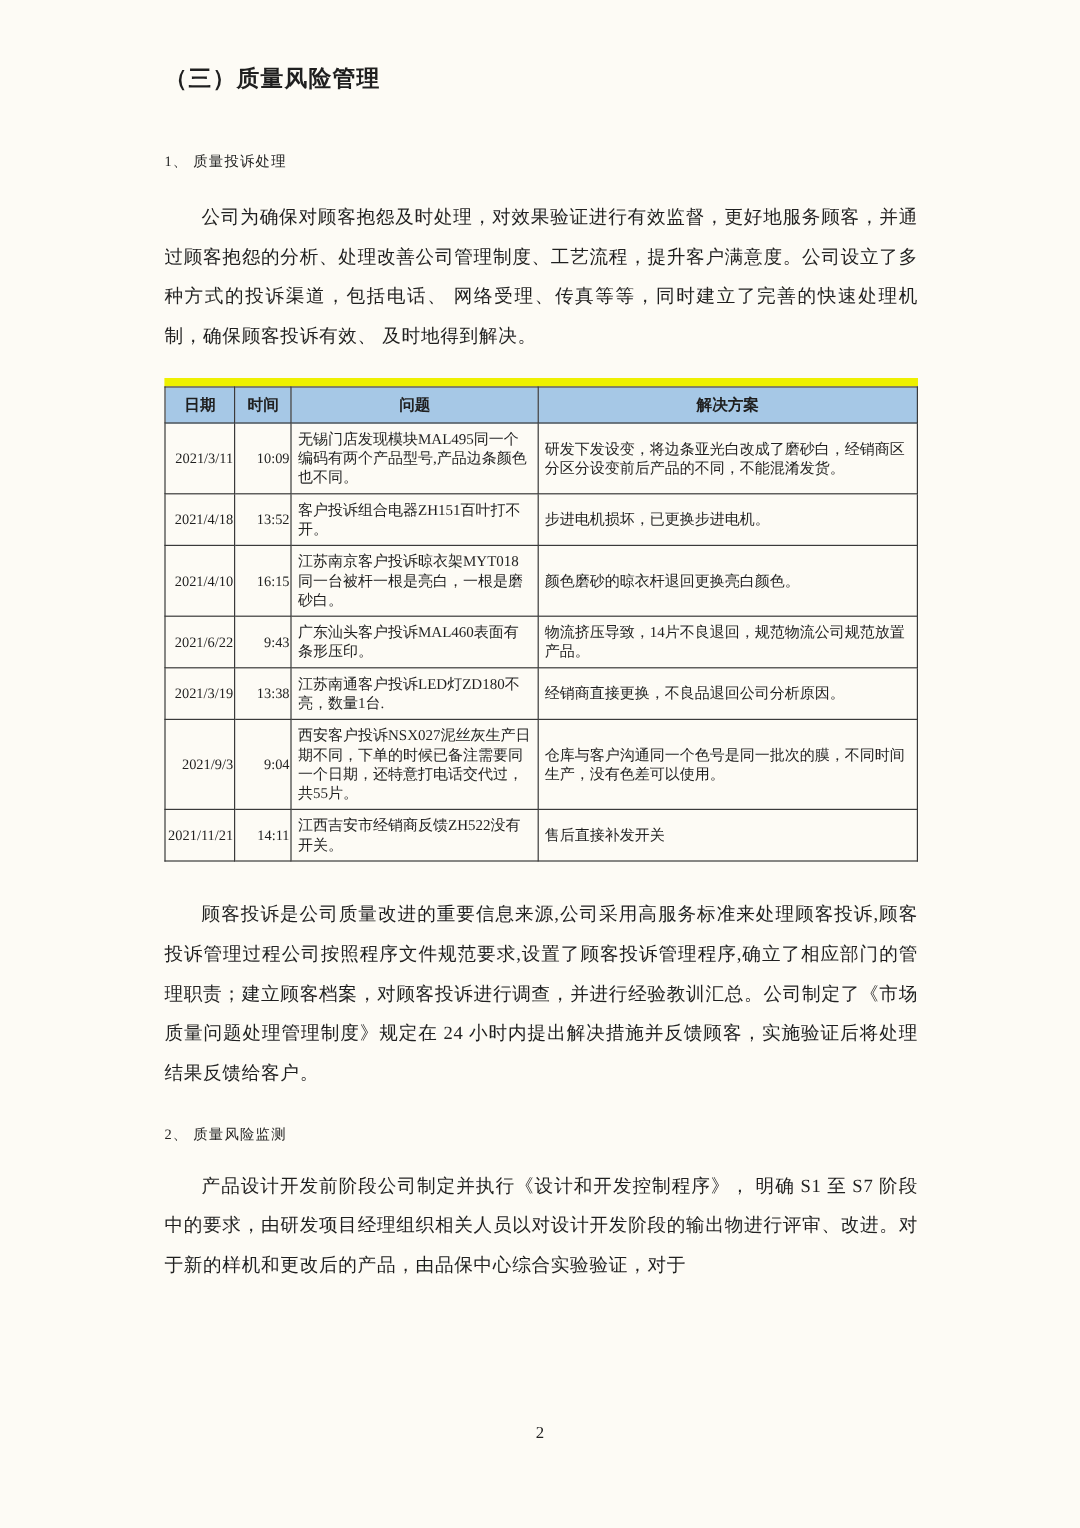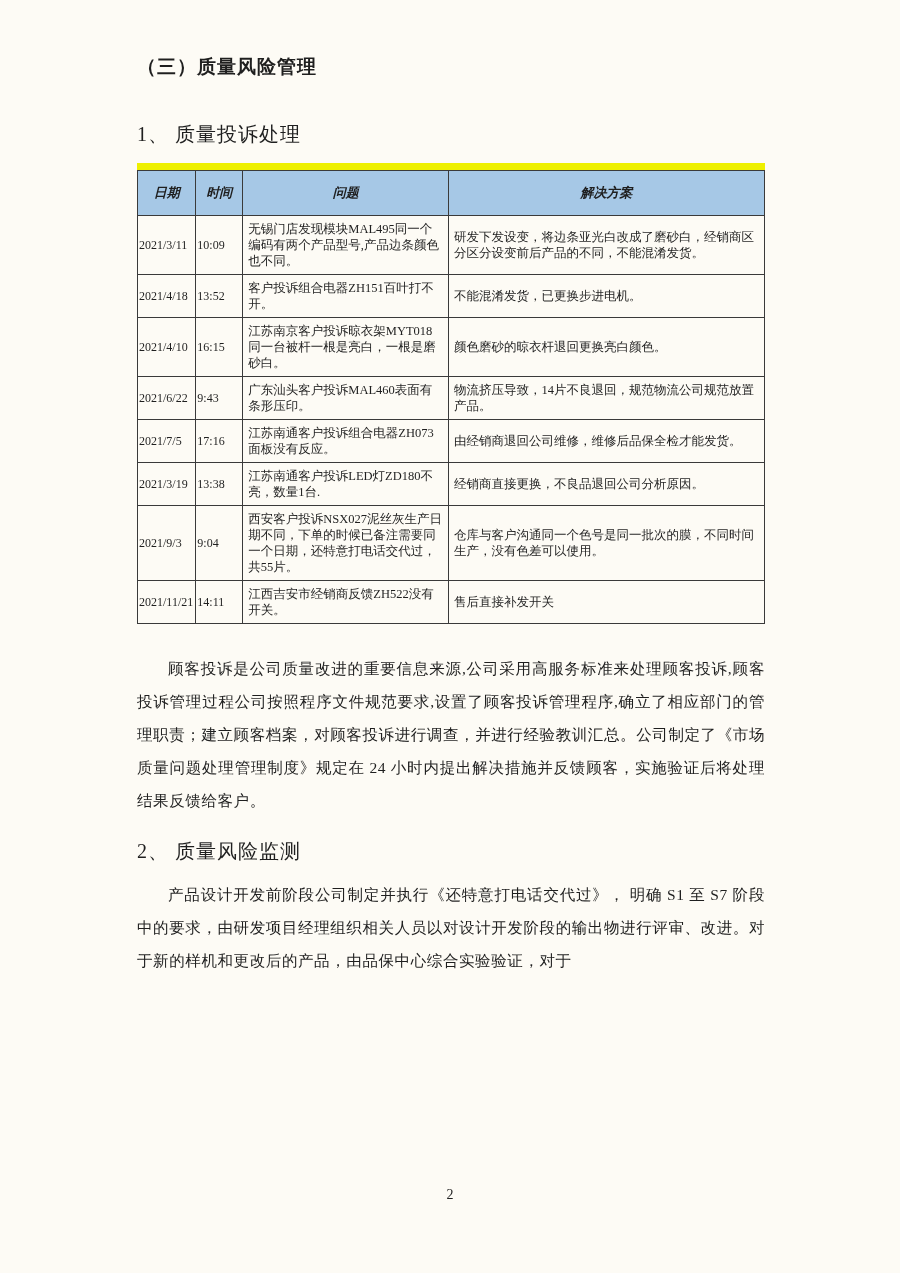--- a/index.html
+++ b/index.html
@@ -24,21 +24,21 @@
     padding:54px 135px 0 137px;
     overflow:hidden;
   }
   .doc-title{
     font-size:19px;
     font-weight:bold;
     letter-spacing:1px;
     line-height:26px;
   }
   .sec-title{
-    font-size:20px;
+    font-size:12px;
     line-height:21px;
     margin-top:44px;
     letter-spacing:1px;
   }
   .sec-title.second{margin-top:24px;}
   p.body-text{
     font-size:15.5px;
     line-height:33px;
     text-align:justify;
     text-indent:2em;
@@ -64,49 +64,49 @@
     line-height:16px;
     padding:5px 5px;
     vertical-align:middle;
     word-break:break-all;
   }
   thead th{
     background:var(--header-bg);
     font-weight:bold;
     text-align:center;
     font-size:13px;
-    height:45px;
+    height:30px;
     padding:4px 2px;
-    font-style:italic;
   }
   td{height:38px;}
   col.c1{width:9.3%;}
   col.c2{width:7.5%;}
   col.c3{width:32.8%;}
   col.c4{width:50.4%;}
-  td.c-date,td.c-time{text-align:left;white-space:nowrap;font-size:12px;padding:5px 1px;}
+  td.c-date,td.c-time{text-align:right;white-space:nowrap;font-size:12px;padding:5px 1px;}
   td.c-problem,td.c-solution{text-align:left;}
   .page-number{
     position:absolute;
     left:0;
     right:0;
     bottom:70px;
     text-align:center;
     font-size:14px;
   }
 </style>
 </head>
 <body>
 
 <div class="page">
 
   <h1 class="doc-title">（三）质量风险管理</h1>
 
   <div class="sec-title">1、 质量投诉处理</div>
 
+  <p class="body-text">公司为确保对顾客抱怨及时处理，对效果验证进行有效监督，更好地服务顾客，并通过顾客抱怨的分析、处理改善公司管理制度、工艺流程，提升客户满意度。公司设立了多种方式的投诉渠道，包括电话、 网络受理、传真等等，同时建立了完善的快速处理机制，确保顾客投诉有效、 及时地得到解决。</p>
 
   <div class="tbl-wrap">
     <div class="yellow-bar"></div>
     <table>
       <colgroup>
         <col class="c1">
           <col class="c2">
           <col class="c3">
           <col class="c4">
       </colgroup>
@@ -123,43 +123,37 @@
       <td class="c-date">2021/3/11</td>
       <td class="c-time">10:09</td>
       <td class="c-problem">无锡门店发现模块MAL495同一个编码有两个产品型号,产品边条颜色也不同。</td>
       <td class="c-solution">研发下发设变，将边条亚光白改成了磨砂白，经销商区分区分设变前后产品的不同，不能混淆发货。</td>
     </tr>
 
     <tr>
       <td class="c-date">2021/4/18</td>
       <td class="c-time">13:52</td>
       <td class="c-problem">客户投诉组合电器ZH151百叶打不开。</td>
-      <td class="c-solution">不能混淆发货，已更换步进电机。</td>
+      <td class="c-solution">步进电机损坏，已更换步进电机。</td>
     </tr>
 
     <tr>
       <td class="c-date">2021/4/10</td>
       <td class="c-time">16:15</td>
       <td class="c-problem">江苏南京客户投诉晾衣架MYT018同一台被杆一根是亮白，一根是磨砂白。</td>
       <td class="c-solution">颜色磨砂的晾衣杆退回更换亮白颜色。</td>
     </tr>
 
     <tr>
       <td class="c-date">2021/6/22</td>
       <td class="c-time">9:43</td>
       <td class="c-problem">广东汕头客户投诉MAL460表面有条形压印。</td>
       <td class="c-solution">物流挤压导致，14片不良退回，规范物流公司规范放置产品。</td>
     </tr>
 
-    <tr>
-      <td class="c-date">2021/7/5</td>
-      <td class="c-time">17:16</td>
-      <td class="c-problem">江苏南通客户投诉组合电器ZH073面板没有反应。</td>
-      <td class="c-solution">由经销商退回公司维修，维修后品保全检才能发货。</td>
-    </tr>
 
     <tr>
       <td class="c-date">2021/3/19</td>
       <td class="c-time">13:38</td>
       <td class="c-problem">江苏南通客户投诉LED灯ZD180不亮，数量1台.</td>
       <td class="c-solution">经销商直接更换，不良品退回公司分析原因。</td>
     </tr>
 
     <tr>
       <td class="c-date">2021/9/3</td>
@@ -176,17 +170,17 @@
       <td class="c-solution">售后直接补发开关</td>
     </tr>
   </tbody>
     </table>
   </div>
 
   <p class="body-text after-table">顾客投诉是公司质量改进的重要信息来源,公司采用高服务标准来处理顾客投诉,顾客投诉管理过程公司按照程序文件规范要求,设置了顾客投诉管理程序,确立了相应部门的管理职责；建立顾客档案，对顾客投诉进行调查，并进行经验教训汇总。公司制定了《市场质量问题处理管理制度》规定在 24 小时内提出解决措施并反馈顾客，实施验证后将处理结果反馈给客户。</p>
 
   <div class="sec-title second">2、 质量风险监测</div>
 
-  <p class="body-text last">产品设计开发前阶段公司制定并执行《还特意打电话交代过》， 明确 S1 至 S7 阶段中的要求，由研发项目经理组织相关人员以对设计开发阶段的输出物进行评审、改进。对于新的样机和更改后的产品，由品保中心综合实验验证，对于</p>
+  <p class="body-text last">产品设计开发前阶段公司制定并执行《设计和开发控制程序》， 明确 S1 至 S7 阶段中的要求，由研发项目经理组织相关人员以对设计开发阶段的输出物进行评审、改进。对于新的样机和更改后的产品，由品保中心综合实验验证，对于</p>
 
   <div class="page-number">2</div>
 
 </div>
 
 </body></html>

